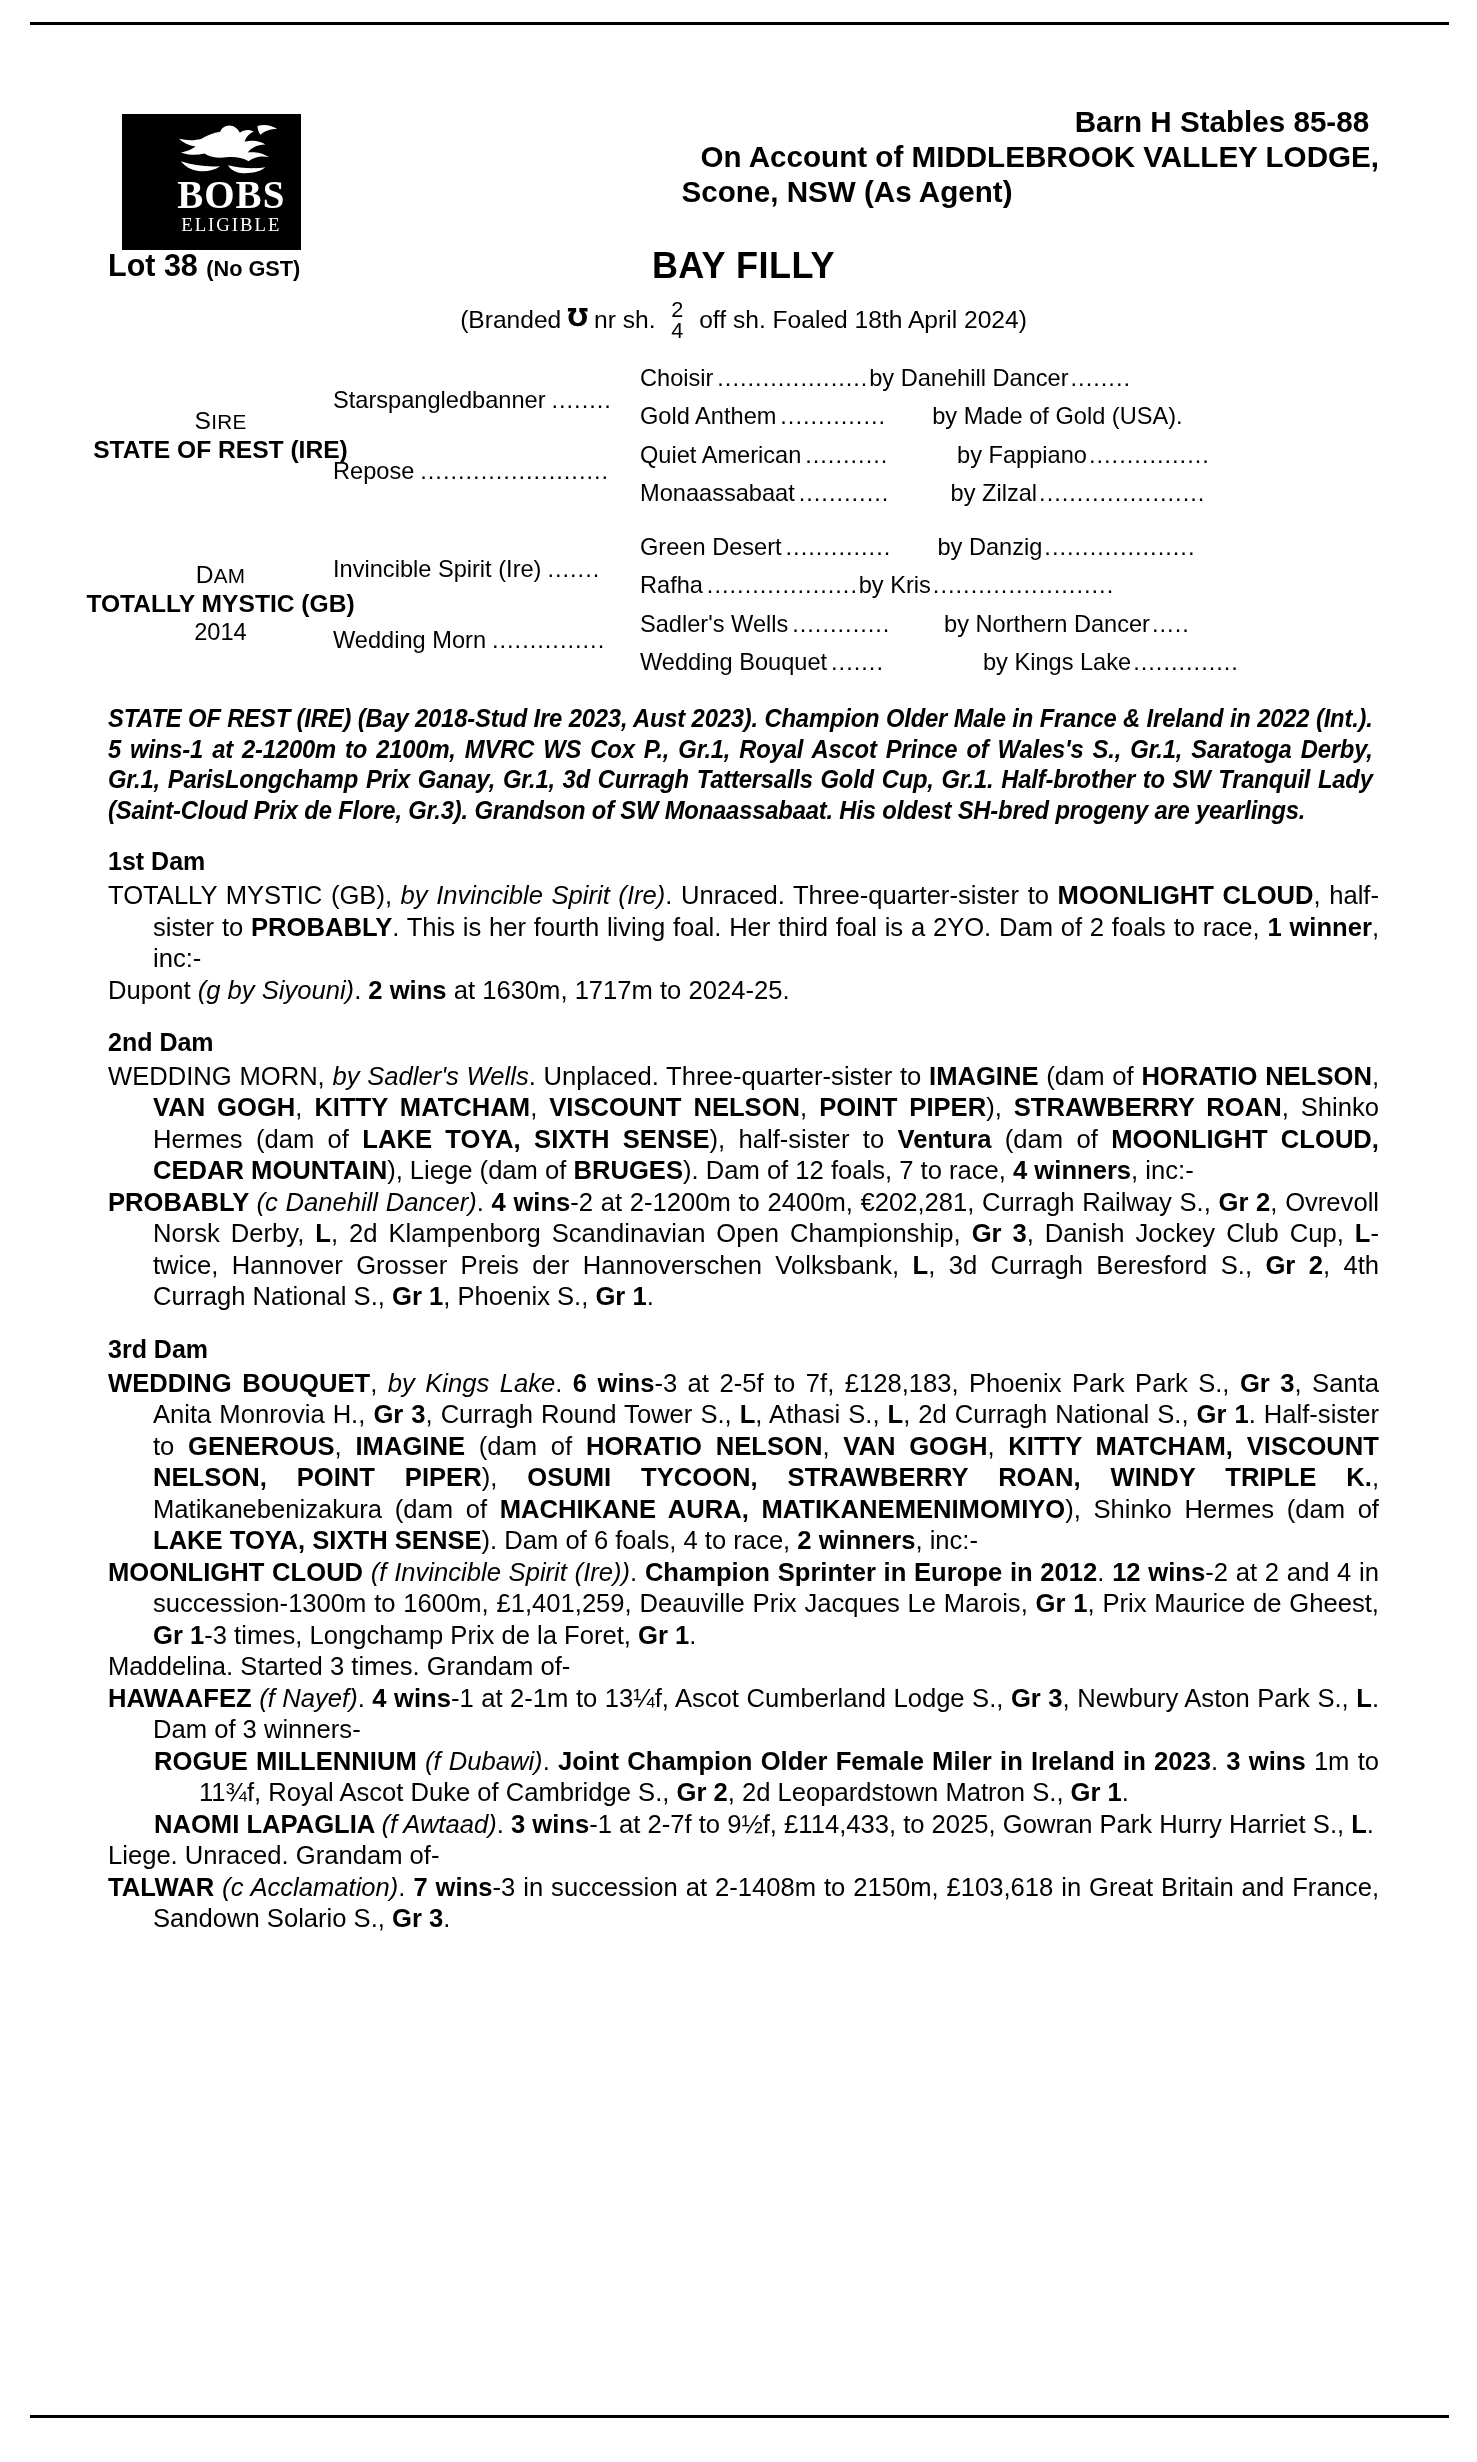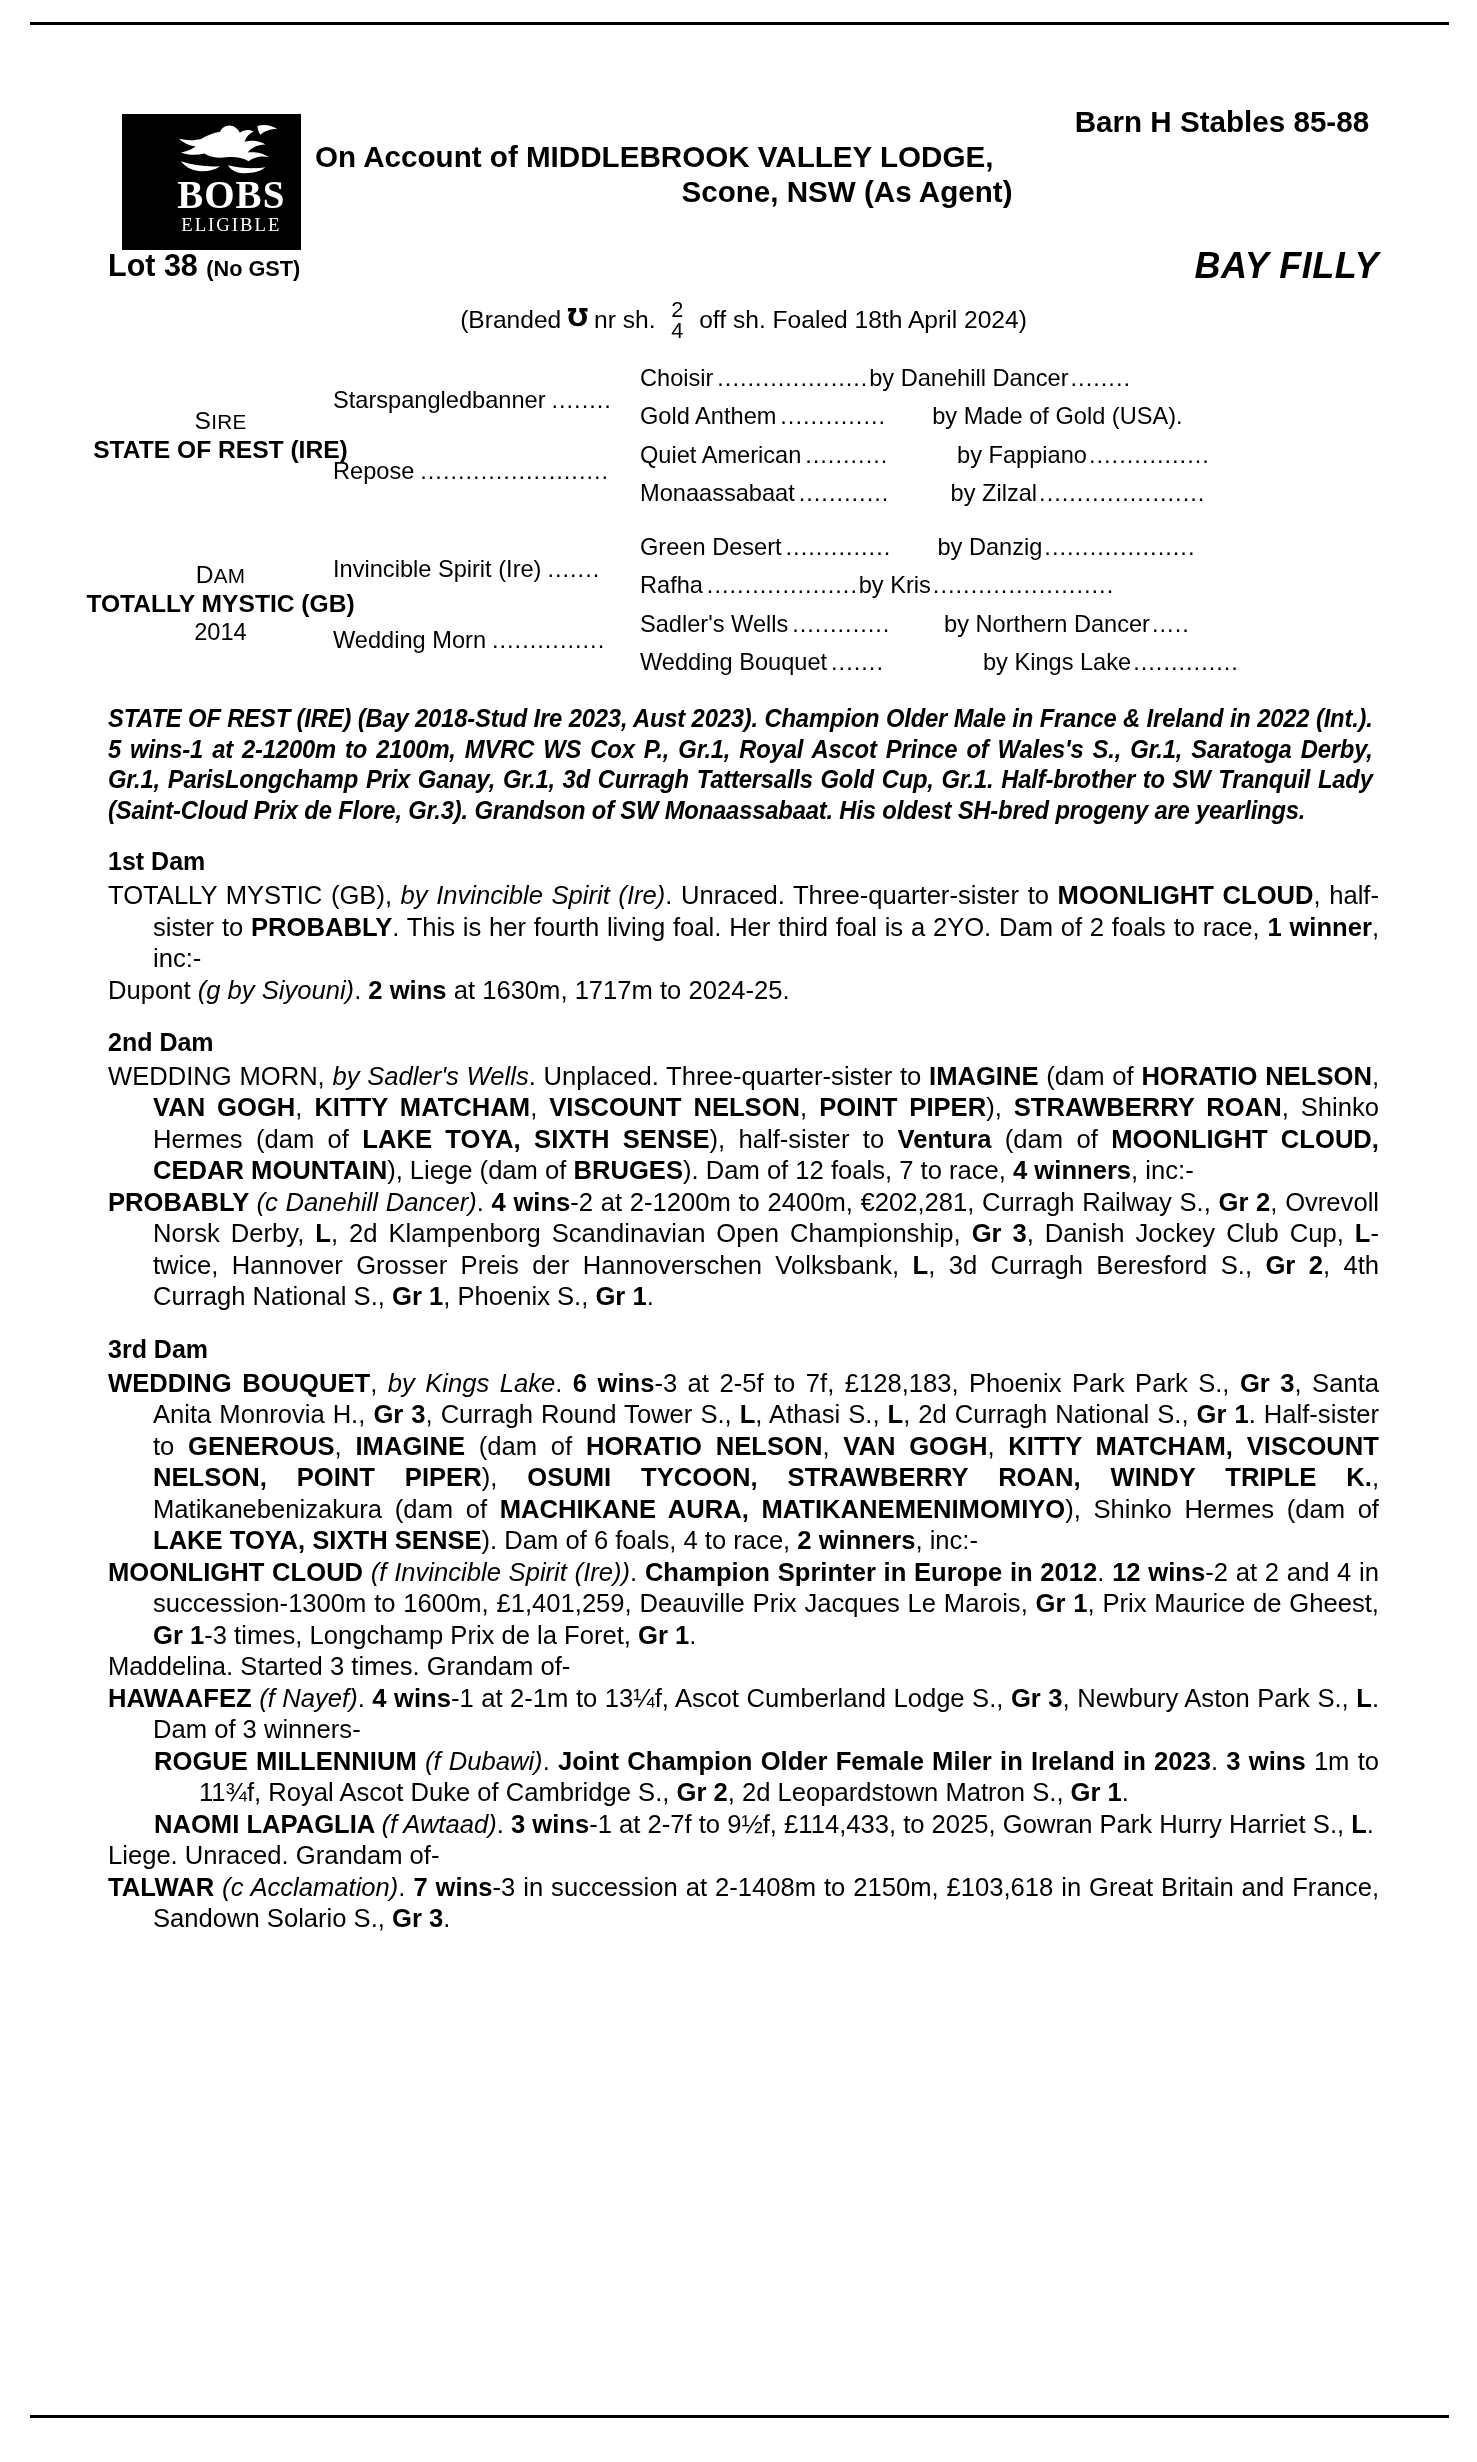--- a/index.html
+++ b/index.html
@@ -89,21 +89,21 @@
     font-weight: bold;
     font-size: 29.6px;
     line-height: 35px;
     text-align: right;
     padding-right: 9.9px;
   }
   .account-line {
     font-weight: bold;
     font-size: 29.6px;
     line-height: 35px;
-    text-align: left;
+    text-align: right;
   }
   .scone-line {
     font-weight: bold;
     font-size: 29.6px;
     line-height: 35px;
     text-align: center;
   }
 
   
   .lot-row {
@@ -121,26 +121,25 @@
   }
   .lot-gst {
     font-size: 21.7px;
     font-weight: bold;
   }
   .sex-title {
     position: absolute;
     left: 0;
     right: 0;
     top: -2px;
-    text-align: right;
+    text-align: center;
     font-weight: bold;
     font-size: 36px;
     line-height: 43px;
     letter-spacing: 0.5px;
-    font-style: italic;
   }
 
   
   .brand-row {
     display: flex;
     align-items: center;
     justify-content: center;
     font-size: 24.6px;
     line-height: 29.6px;
     height: 45px;

